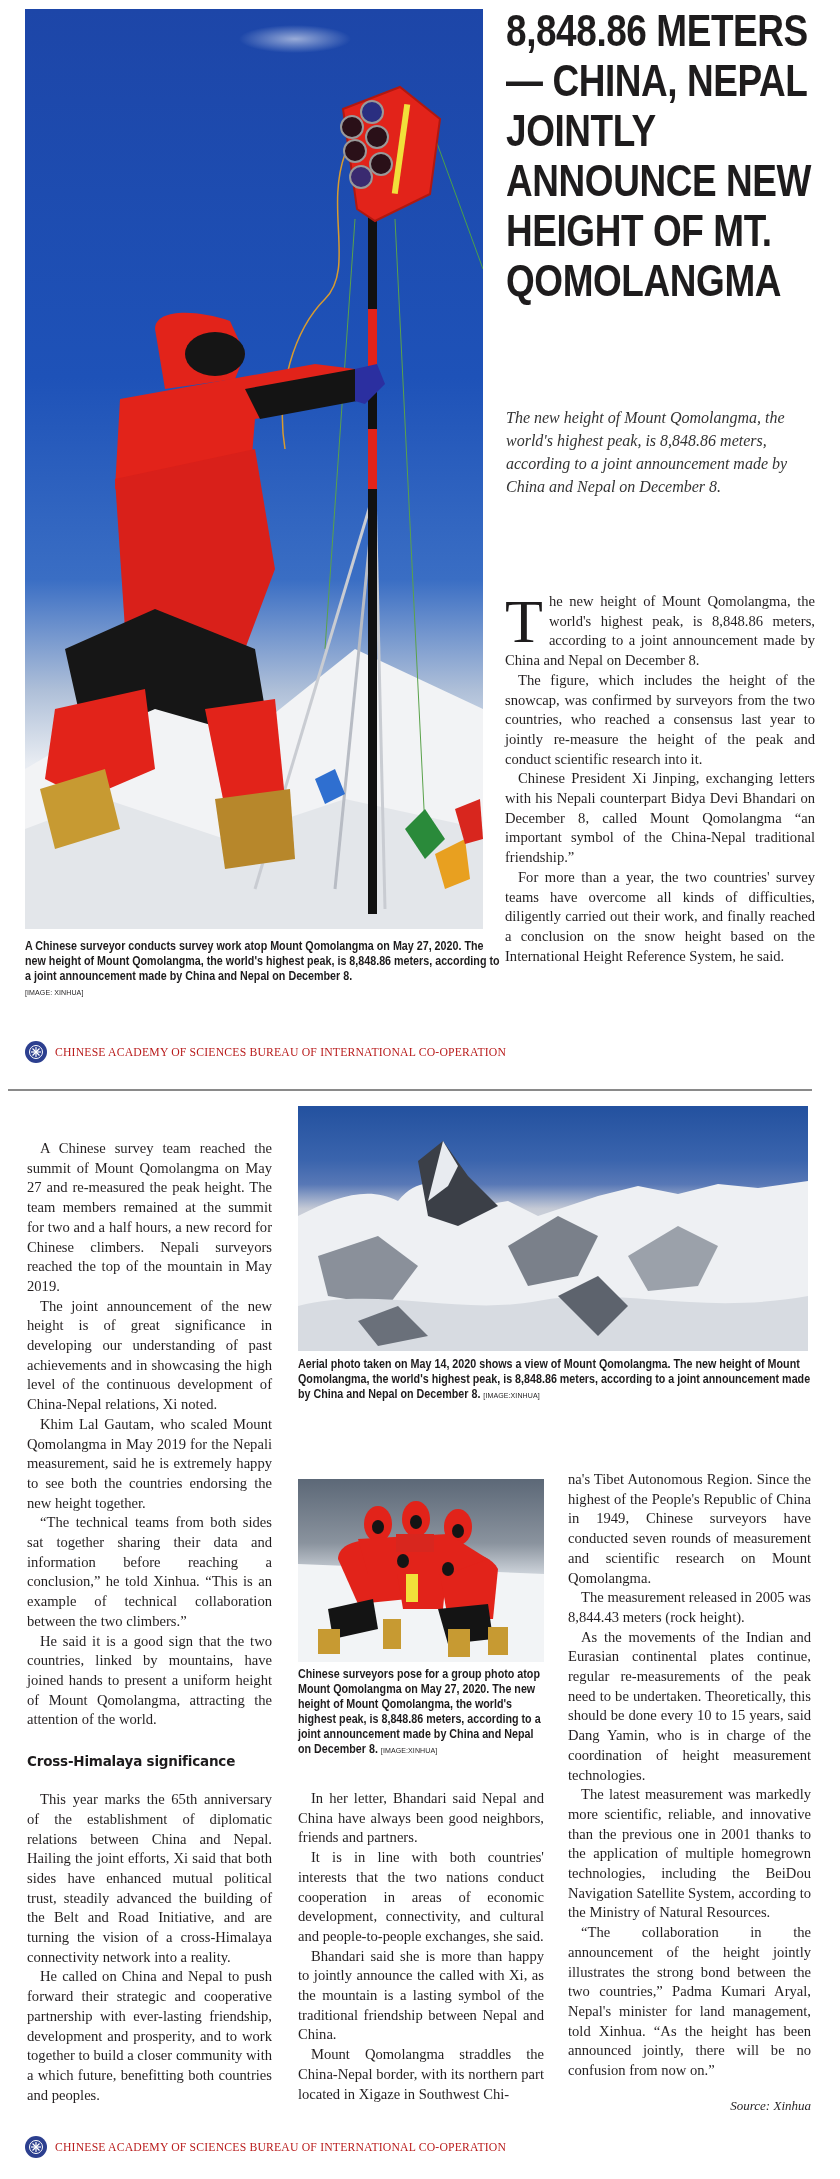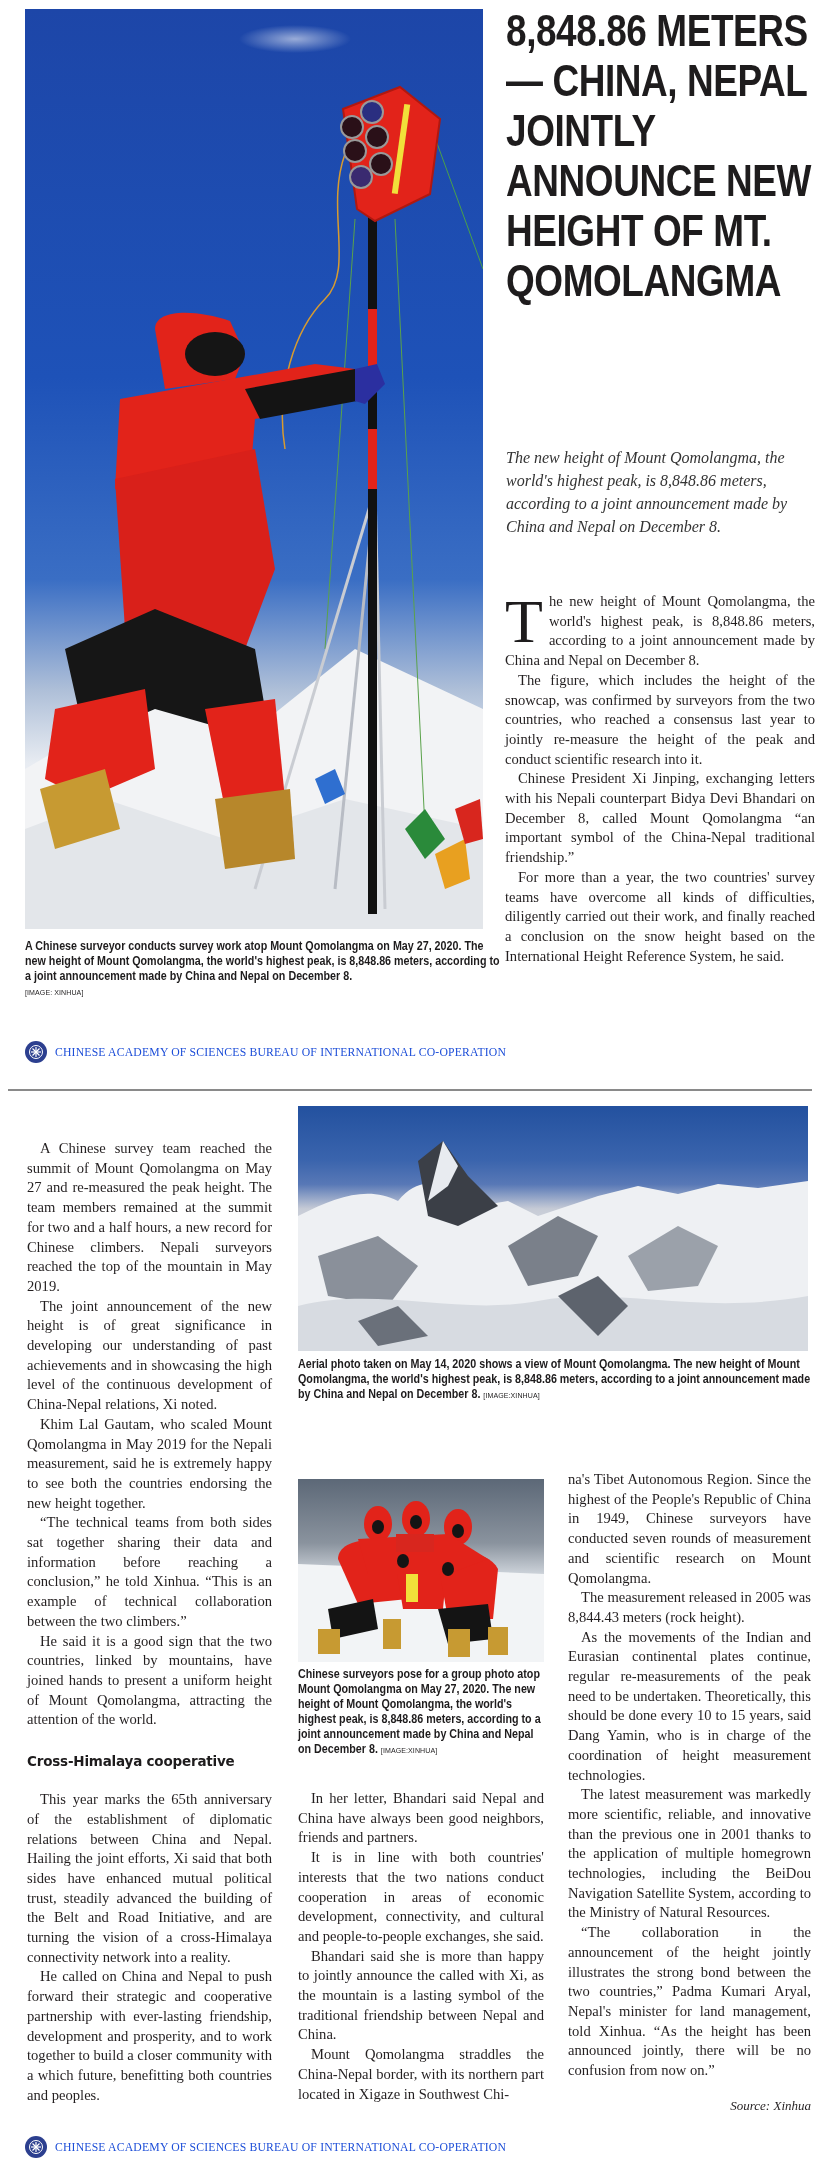--- a/index.html
+++ b/index.html
@@ -19,21 +19,21 @@
   .hero-photo svg { position: absolute; left: 0; top: 0; }
 
   .headline {
     left: 506px; top: 6px; width: 330px;
     font-family: "Liberation Sans", sans-serif; font-weight: 700;
     font-size: 44px; line-height: 50px; letter-spacing: -0.5px;
     color: #1e1c1d; text-transform: uppercase;
     transform: scaleX(0.84); transform-origin: left top; width: 390px;
   }
   .standfirst {
-    left: 506px; top: 446px; width: 310px;
+    left: 506px; top: 406px; width: 310px;
     font-style: italic; font-size: 16px; line-height: 23px; color: #333;
   }
   .body-col {
     font-size: 14.6px; line-height: 19.7px; text-align: justify; color: #231f20;
   }
   .body-col p { text-indent: 13px; }
   .body-col p.noindent { text-indent: 0; }
   .col-p1 { left: 505px; top: 592px; width: 310px; }
   .dropcap {
     float: left; font-size: 62px; line-height: 50px; margin: 4px 6px 0 0;
@@ -42,21 +42,21 @@
   .caption {
     font-family: "Liberation Sans", sans-serif; font-weight: 700;
     font-size: 12.2px; line-height: 15px; color: #1e1c1d;
     transform: scaleX(0.88); transform-origin: left top;
   }
   .caption .credit { font-weight: 400; font-size: 8px; letter-spacing: 0.1px; }
   .cap-hero { left: 25px; top: 939px; width: 540px; }
 
   .footer {
     display: flex; align-items: center; gap: 8px;
-    font-size: 13px; color: #1d4ed8; letter-spacing: 0.2px;
+    font-size: 13px; color: #b91c1c; letter-spacing: 0.2px;
   }
   .footer .txt { transform: scaleX(0.9); transform-origin: left center; white-space: nowrap; }
   .logo {
     width: 22px; height: 22px; border-radius: 50%; background: #2c3f8f;
     display: flex; align-items: center; justify-content: center; flex: 0 0 22px;
   }
   .footer-1 { left: 25px; top: 1041px; }
   .footer-2 { left: 25px; top: 2136px; }
 
   .divider { left: 8px; top: 1089px; width: 804px; height: 2px; background: #8a8a8a; }
@@ -168,21 +168,21 @@
 </div>
 
 <div class="abs divider"></div>
 
 <div class="abs body-col col-a">
   <p>A Chinese survey team reached the summit of Mount Qomolangma on May 27 and re-measured the peak height. The team members remained at the summit for two and a half hours, a new record for Chinese climbers. Nepali surveyors reached the top of the mountain in May 2019.</p>
   <p>The joint announcement of the new height is of great significance in developing our understanding of past achievements and in showcasing the high level of the continuous development of China-Nepal relations, Xi noted.</p>
   <p>Khim Lal Gautam, who scaled Mount Qomolangma in May 2019 for the Nepali measurement, said he is extremely happy to see both the countries endorsing the new height together.</p>
   <p>“The technical teams from both sides sat together sharing their data and information before reaching a conclusion,” he told Xinhua. “This is an example of technical collaboration between the two climbers.”</p>
   <p>He said it is a good sign that the two countries, linked by mountains, have joined hands to present a uniform height of Mount Qomolangma, attracting the attention of the world.</p>
-  <h3 class="subhead">Cross-Himalaya cooperative</h3>
+  <h3 class="subhead">Cross-Himalaya significance</h3>
   <p>This year marks the 65th anniversary of the establishment of diplomatic relations between China and Nepal. Hailing the joint efforts, Xi said that both sides have enhanced mutual political trust, steadily advanced the building of the Belt and Road Initiative, and are turning the vision of a cross-Himalaya connectivity network into a reality.</p>
   <p>He called on China and Nepal to push forward their strategic and cooperative partnership with ever-lasting friendship, development and prosperity, and to work together to build a closer community with a which future, benefitting both countries and peoples.</p>
 </div>
 
 <div class="abs aerial-photo" role="img" aria-label="Aerial view of snow-covered Mount Qomolangma under blue sky">
   <svg width="510" height="245" viewBox="0 0 510 245">
     <path d="M0 110 C40 90 70 80 100 95 C120 70 140 80 150 75 L180 100 L210 95 L240 110 L270 100 L300 90 L340 80 L380 88 L420 78 L460 82 L510 75 L510 245 L0 245 Z" fill="#eef0f3"></path>
     <path d="M120 55 L145 35 L170 70 L200 100 L160 120 L130 110 Z" fill="#3b3f47"></path>
     <path d="M145 35 L160 60 L150 80 L130 95 Z" fill="#e8ebf0"></path>
     <path d="M210 140 L260 110 L300 130 L280 170 L230 180 Z" fill="#7a808a"></path>

